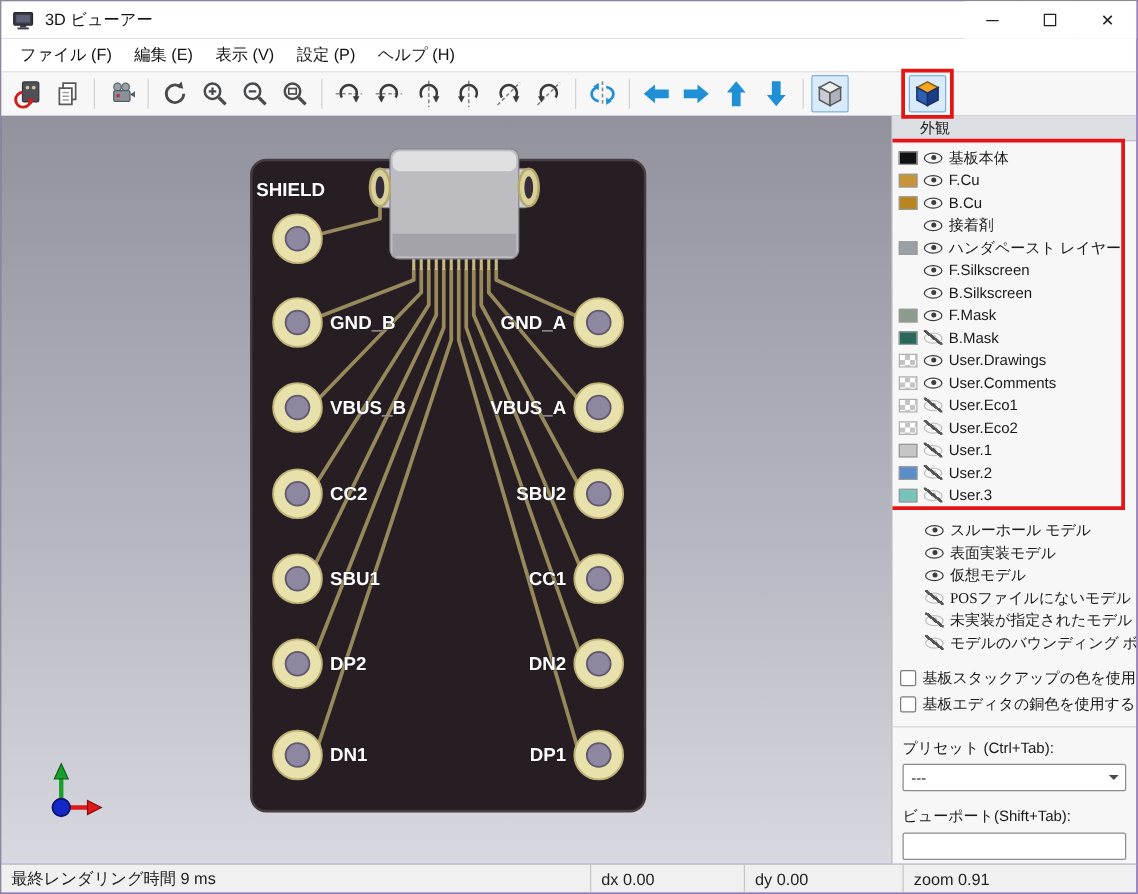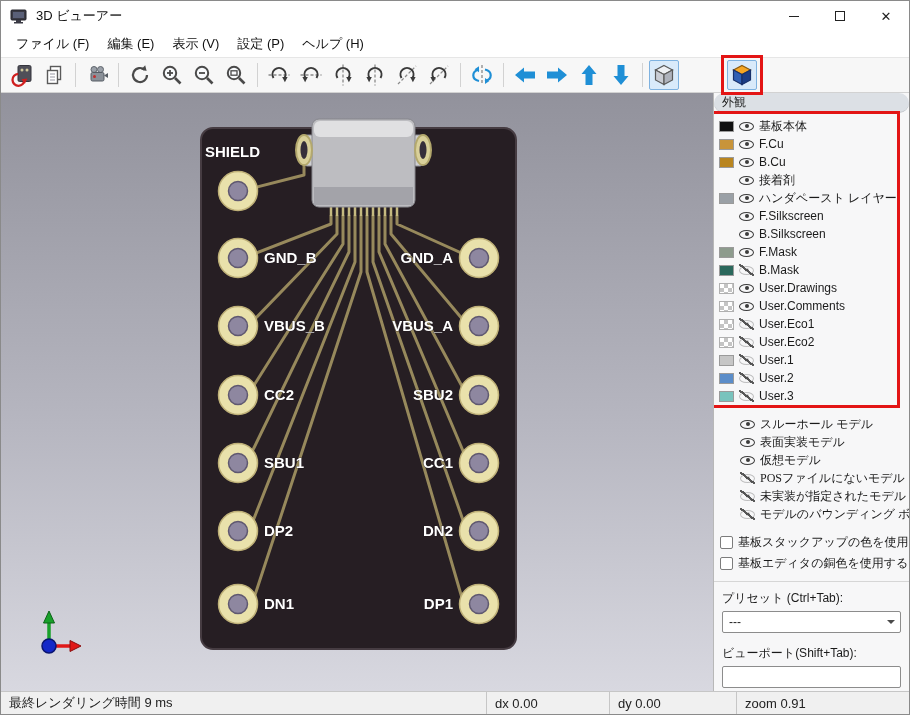--- a/index.html
+++ b/index.html
@@ -23,21 +23,21 @@
 .tsep{width:1px;height:24px;background:#d2d2d2;margin:0 5px;flex:0 0 1px;}
 .tspacer{width:46px;flex:0 0 46px;}
 .ray-wrap{position:relative;display:flex;}
 .hl-box{position:absolute;border:3px solid #e31515;pointer-events:none;z-index:5;}
 .hl-ray{inset:-5px;}
 .hl-layers{top:-2px;bottom:-1px;left:-6px;right:9px;}
 .main{flex:1;display:flex;min-height:0;}
 .viewport{flex:0 0 712px;height:100%;background:linear-gradient(180deg,#92929c 0%,#b6b6c0 55%,#d8d8e0 100%);position:relative;}
 .viewport svg{display:block;}
 .panel{flex:1;background:#f7f7f8;border-left:1px solid #b8b8b8;display:flex;flex-direction:column;font-size:12px;color:#1a1a1a;overflow:hidden;}
-.panel-header{flex:0 0 20px;background:#dce0e5;border-bottom:1px solid #c2c6cb;display:flex;align-items:center;padding-left:8px;color:#222;border-radius:10px;}
+.panel-header{flex:0 0 20px;background:#dce0e5;border-bottom:1px solid #c2c6cb;display:flex;align-items:center;padding-left:22px;color:#222;}
 .layers{position:relative;padding:4px 0 2px;}
 .row{display:flex;align-items:center;height:18px;padding-left:5px;gap:5px;white-space:nowrap;overflow:hidden;}
 .row.model{padding-left:26px;font-family:Liberation Serif, serif;}
 .swatch{width:15px;height:11px;border:1px solid #9a9a9a;background:#fff;flex:0 0 15px;}
 .swatch.checker{background:repeating-conic-gradient(#c4c4c4 0% 25%, #ffffff 0% 50%) 0 0/8px 8px;border:1px solid #b0b0b0;}
 .eye{position:relative;width:15px;height:12px;flex:0 0 15px;}
 .eye::before{content:"";position:absolute;left:0;right:0;top:1.5px;bottom:1.5px;border:1.5px solid #3c3c3c;border-radius:50%;}
 .eye::after{content:"";position:absolute;left:5.5px;top:4px;width:4px;height:4px;border-radius:50%;background:#3c3c3c;}
 .eye.off::before,.eye.off::after{opacity:.3;}
 .eye.off{background:linear-gradient(to top right,transparent 44%,#5a5a5a 44%,#5a5a5a 56%,transparent 56%);}
@@ -49,21 +49,21 @@
 .combo-label{padding:8px 8px 4px;}
 .combo{height:22px;margin:0 8px 4px;border:1px solid #8c8c8c;border-radius:2px;background:#fff;display:flex;align-items:center;}
 .combo .val{flex:1;padding-left:6px;}
 .combo .arrow{width:18px;display:flex;justify-content:center;align-items:center;}
 .combo .arrow i{width:0;height:0;border:4px solid transparent;border-top-color:#4a4a4a;margin-top:4px;}
 .statusbar{flex:0 0 23px;background:#f0f0f0;border-top:1px solid #c6c6c6;display:flex;align-items:stretch;font-size:13px;color:#222;}
 .sb-cell{display:flex;align-items:center;padding-left:8px;}
 .sb-1{flex:1;}
 .sb-2{width:123px;border-left:1px solid #c6c6c6;}
 .sb-3{width:127px;border-left:1px solid #c6c6c6;}
-.sb-4{width:173px;border-left:1px solid #c6c6c6;}
+.sb-4{width:187px;border-left:1px solid #c6c6c6;}
 </style>
 </head>
 <body>
 
 <div class="window">
 
   <div class="titlebar">
     <span class="win-icon">
       <svg viewBox="0 0 17 17" width="17" height="17">
           <rect x="1" y="2" width="15" height="10" rx="1" fill="#3a3a44" stroke="#23232b"></rect>

